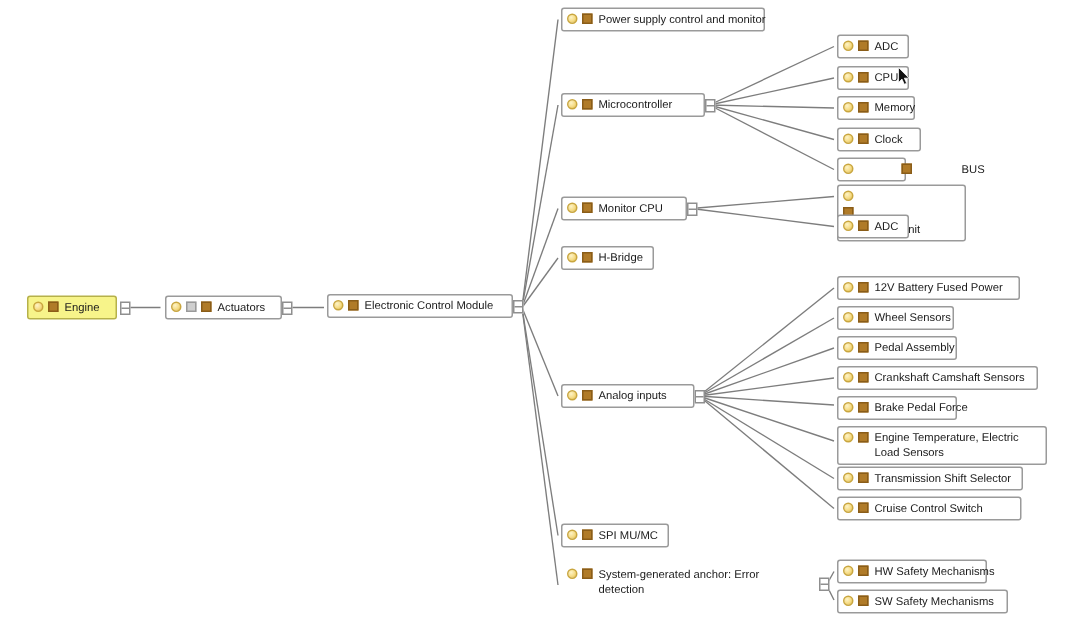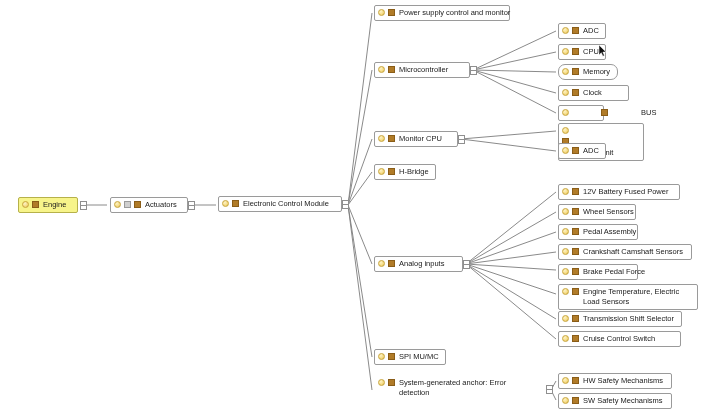--- a/index.html
+++ b/index.html
@@ -217,26 +217,26 @@
   <div class="node" style="left:558px; top:23px; width:48px;">
     <span class="ico ico-circle"></span>
     <span class="ico ico-square"></span>
     <span class="label">ADC</span>
   </div>
   <div class="node" style="left:558px; top:44px; width:48px;">
     <span class="ico ico-circle"></span>
     <span class="ico ico-square"></span>
     <span class="label">CPU</span>
   </div>
-  <div class="node" style="left:558px; top:64px; width:60px;border-radius:7px;">
+  <div class="node" style="left:558px; top:64px; width:52px;">
     <span class="ico ico-circle"></span>
     <span class="ico ico-square"></span>
     <span class="label">Memory</span>
   </div>
-  <div class="node" style="left:558px; top:85px; width:71px;">
+  <div class="node" style="left:558px; top:85px; width:56px;">
     <span class="ico ico-circle"></span>
     <span class="ico ico-square"></span>
     <span class="label">Clock</span>
   </div>
   <div class="node" style="left:558px; top:105px; width:46px;gap:32px;">
     <span class="ico ico-circle"></span>
     <span class="ico ico-square"></span>
     <span class="label">BUS</span>
   </div>
 
@@ -285,21 +285,21 @@
     <span class="ico ico-circle"></span>
     <span class="ico ico-square"></span>
     <span class="label">Transmission Shift Selector</span>
   </div>
   <div class="node" style="left:558px; top:331px; width:123px;">
     <span class="ico ico-circle"></span>
     <span class="ico ico-square"></span>
     <span class="label">Cruise Control Switch</span>
   </div>
 
-  <div class="node" style="left:558px; top:373px; width:114px;">
+  <div class="node" style="left:558px; top:373px; width:100px;">
     <span class="ico ico-circle"></span>
     <span class="ico ico-square"></span>
     <span class="label">HW Safety Mechanisms</span>
   </div>
   <div class="node" style="left:558px; top:393px; width:114px;">
     <span class="ico ico-circle"></span>
     <span class="ico ico-square"></span>
     <span class="label">SW Safety Mechanisms</span>
   </div>
 

